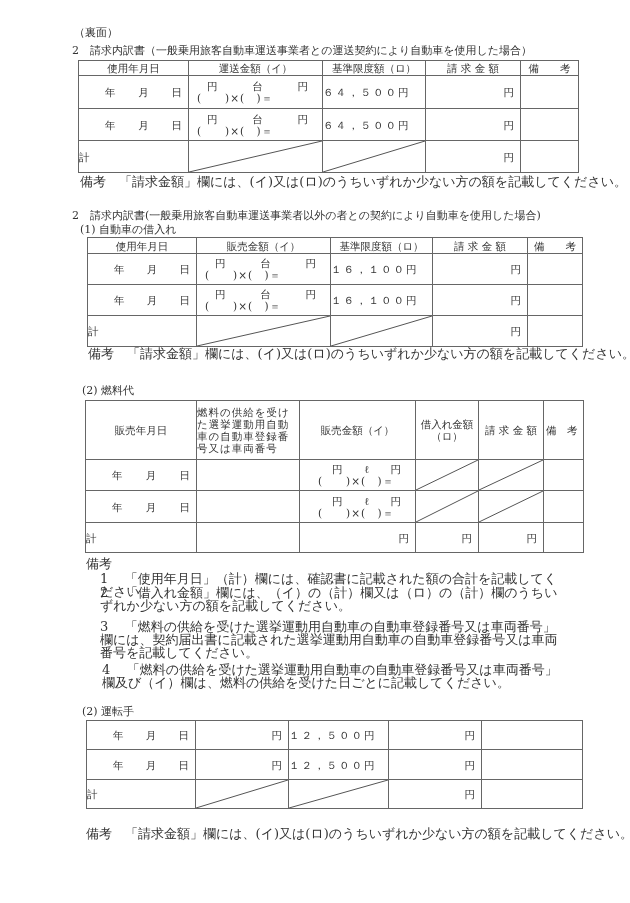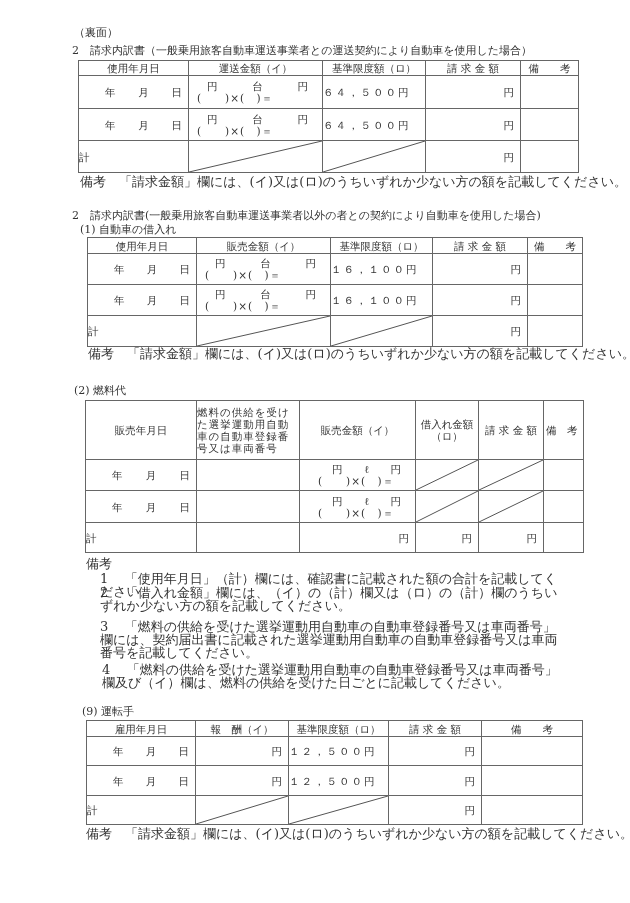--- a/index.html
+++ b/index.html
@@ -200,21 +200,21 @@
             </svg>
           </div>
         </td>
     <td class="r">円</td>
     <td></td>
   </tr>
 </tbody>
   </table>
 <div class="abs note" style="left:88px; top:347px;">備考　「請求金額」欄には、(イ)又は(ロ)のうちいずれか少ない方の額を記載してください。</div>
 
-<div class="abs txt" style="left:66px; top:384px;text-align:right;">(2)  燃料代</div>
+<div class="abs txt" style="left:74px; top:384px;text-align:right;">(2)  燃料代</div>
 
 <table class="form" style="left:85px; top:400px; width:498px;">
   <colgroup>
       <col style="width:111px">
       <col style="width:103px">
       <col style="width:116px">
       <col style="width:63px">
       <col style="width:65px">
       <col style="width:40px">
     </colgroup>
@@ -318,38 +318,31 @@
 <div class="abs note" style="left:100px; top:586px; width:462px; white-space:normal; text-indent:0;">
   <span>2</span>&nbsp;&nbsp;&nbsp;&nbsp;<span>「借入れ金額」欄には、（イ）の（計）欄又は（ロ）の（計）欄のうちいずれか少ない方の額を記載してください。</span>
 </div>
 <div class="abs note" style="left:100px; top:620px; width:466px; white-space:normal;">
   <span>3</span>&nbsp;&nbsp;&nbsp;&nbsp;<span>「燃料の供給を受けた選挙運動用自動車の自動車登録番号又は車両番号」欄には、契約届出書に記載された選挙運動用自動車の自動車登録番号又は車両番号を記載してください。</span>
 </div>
 <div class="abs note" style="left:102px; top:663px; width:466px; white-space:normal;">
   <span>4</span>&nbsp;&nbsp;&nbsp;&nbsp;<span>「燃料の供給を受けた選挙運動用自動車の自動車登録番号又は車両番号」欄及び（イ）欄は、燃料の供給を受けた日ごとに記載してください。</span>
 </div>
 
-<div class="abs txt" style="left:74px; top:705px;">(9)  運転手</div>
+<div class="abs txt" style="left:74px; top:705px;">(2)  運転手</div>
 
 <table class="form" style="left:86px; top:720px; width:496px;">
   <colgroup>
       <col style="width:109px">
       <col style="width:93px">
       <col style="width:100px">
       <col style="width:93px">
       <col style="width:101px">
     </colgroup>
   <tbody>
-      <tr style="height:16px">
-    <th class="c">雇用年月日</th>
-    <th class="c">報　酬（イ）</th>
-    <th class="c">基準限度額（ロ）</th>
-    <th class="c">請 求 金 額</th>
-    <th class="c">備　　考</th>
-  </tr>
   <tr style="height:29px">
     <td>
           <div class="date">
             <span>年</span>
             <span>月</span>
             <span>日</span>
           </div>
         </td>
     <td class="r">円</td>
     <td class="limit">１２，５００円</td>

